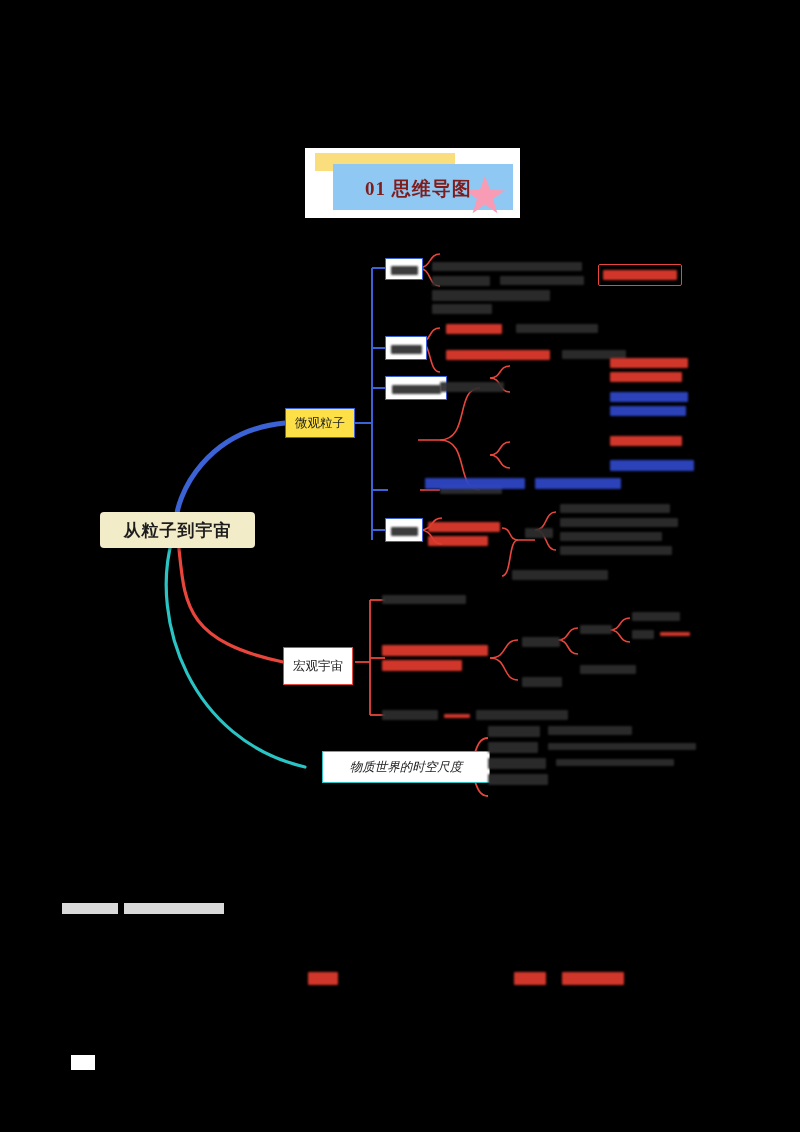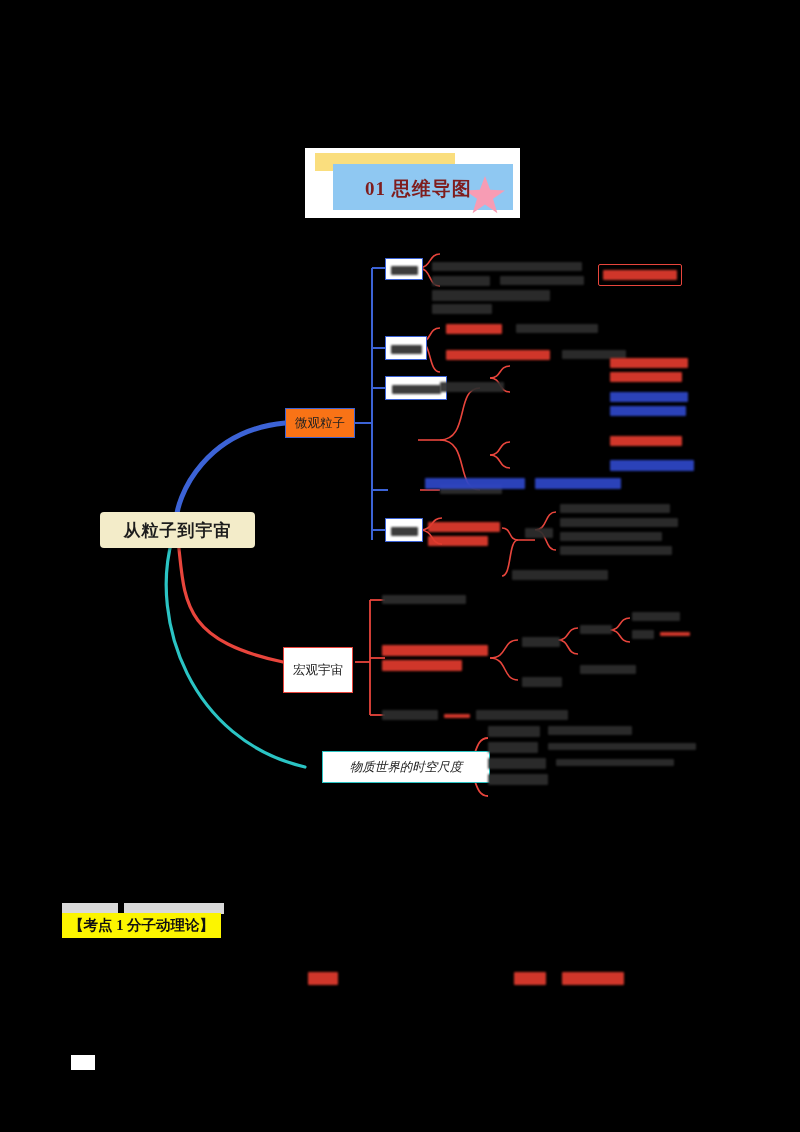--- a/index.html
+++ b/index.html
@@ -29,21 +29,21 @@
   #banner2 .star{left:160px;top:28px;width:40px;height:38px;}
 
   
   #mindmap{position:absolute;left:0;top:240px;width:800px;height:560px;}
   #mmsvg{position:absolute;left:0;top:0;}
 
   .node{position:absolute;display:flex;align-items:center;justify-content:center;
         white-space:nowrap;box-sizing:border-box;}
   .node-root{background:#f3ecc9;border-radius:4px;color:#1c1c1c;font-weight:bold;
              font-size:17px;letter-spacing:1px;box-shadow:1px 2px 3px rgba(0,0,0,.35);}
-  .node-b1{background:#f97316;border:1.3px solid #3c63d6;color:#222;font-size:12.5px;}
+  .node-b1{background:#fde047;border:1.3px solid #3c63d6;color:#222;font-size:12.5px;}
   .node-b2{background:#fff;border:1.3px solid #e8453c;color:#222;font-size:12.5px;}
   .node-b3{background:#fff;border:1.3px solid #2bc4c4;color:#222;font-size:12.5px;}
   .node-sub{background:#fff;border:1.2px solid #3c63d6;}
 
   
   .blur{position:absolute;border-radius:1px;filter:blur(1.1px);opacity:.93;}
   .bl-dark{background:#2e2e2e;}
   .bl-red{background:#e03b2e;}
   .bl-blue{background:#2f47c8;}
   .bl-box{position:absolute;border:1.2px solid #e8453c;border-radius:2px;}
@@ -119,21 +119,21 @@
       <path d="M610,390 C622,390 618,378 630,378" stroke="#e8453c" stroke-width="1.6" fill="none"></path>
       <path d="M610,390 C622,390 618,402 630,402" stroke="#e8453c" stroke-width="1.6" fill="none"></path>
 
       <path d="M462,527 C478,527 472,498 488,498" stroke="#e8453c" stroke-width="1.8" fill="none"></path>
       <path d="M462,527 C478,527 472,556 488,556" stroke="#e8453c" stroke-width="1.8" fill="none"></path>
     </svg>
 
     <div class="node node-root" style="left:100px;top:272px;width:155px;height:36px;">从粒子到宇宙</div>
 
     <div class="node node-b1" style="left:285px;top:168px;width:70px;height:30px;">微观粒子</div>
-    <div class="node node-b2" style="left:283px;top:407px;width:70px;height:46px;">宏观宇宙</div>
+    <div class="node node-b2" style="left:283px;top:407px;width:70px;height:38px;">宏观宇宙</div>
     <div class="node node-b3" style="left:322px;top:511px;width:168px;height:32px;font-style:italic;">物质世界的时空尺度</div>
 
     <div class="node node-sub" style="left:385px;top:18px;width:38px;height:22px;">
       <div class="blur bl-dark" style="left:5px;top:7px;width:27px;height:9px;"></div>
     </div>
     <div class="node node-sub" style="left:385px;top:96px;width:42px;height:24px;">
       <div class="blur bl-dark" style="left:5px;top:8px;width:31px;height:9px;"></div>
     </div>
     <div class="node node-sub" style="left:385px;top:136px;width:62px;height:24px;">
       <div class="blur bl-dark" style="left:6px;top:8px;width:49px;height:9px;"></div>
@@ -196,20 +196,19 @@
     <div class="blur bl-dark" style="left:488px;top:502px;width:50px;height:11px;"></div>
     <div class="blur bl-dark" style="left:548px;top:503px;width:148px;height:7px;"></div>
     <div class="blur bl-dark" style="left:488px;top:518px;width:58px;height:11px;"></div>
     <div class="blur bl-dark" style="left:556px;top:519px;width:118px;height:7px;"></div>
     <div class="blur bl-dark" style="left:488px;top:534px;width:60px;height:11px;"></div>
   </div>
 
 
   <div id="kaodian-cap"></div>
   <div id="kaodian-cap2"></div>
-  <div id="kaodian">【考点 1 分子动理论】</div>
 
   <div class="blur bl-red" style="left:308px;top:972px;width:30px;height:13px;"></div>
   <div class="blur bl-red" style="left:514px;top:972px;width:32px;height:13px;"></div>
   <div class="blur bl-red" style="left:562px;top:972px;width:62px;height:13px;"></div>
 
   <div id="corner-mark"></div>
 </div>
 
 </body></html>

